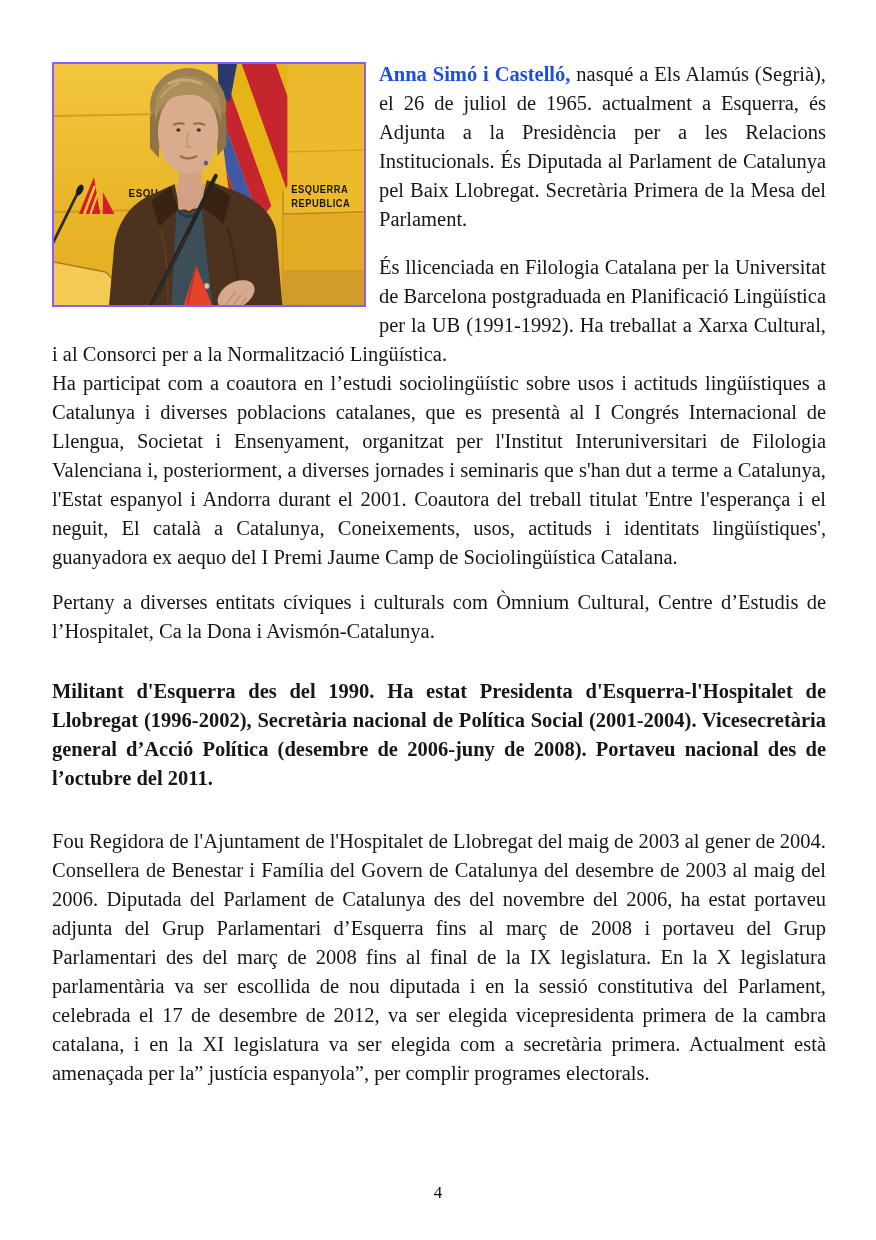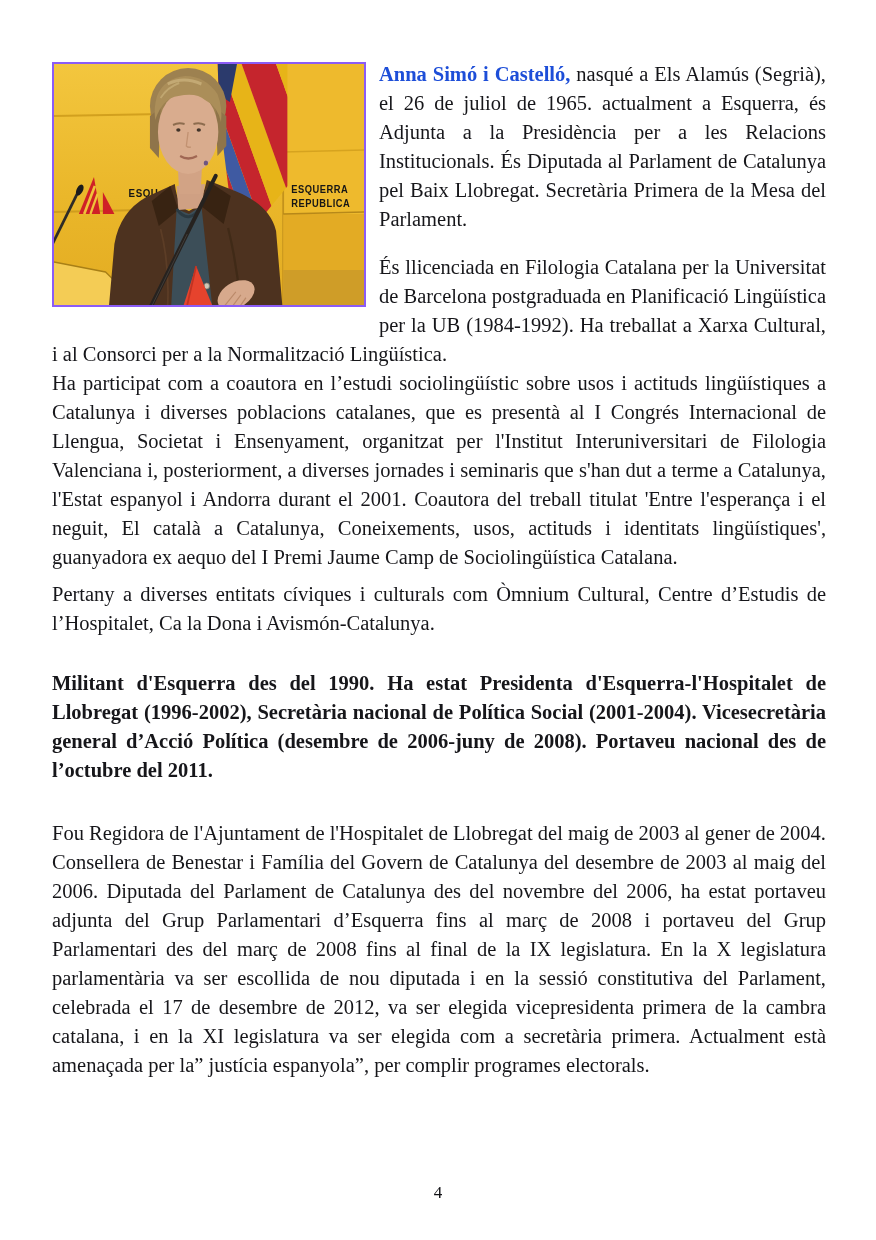--- a/index.html
+++ b/index.html
@@ -12,21 +12,21 @@
     font-size:20.5px; line-height:29px; text-align:justify;
   }
   figure.photo {
     float:left; width:314px; height:245px; margin:2px 13px 8px 0;
     border:2px solid #8b5cf6; box-sizing:border-box; background:#eab82c;
   }
   figure.photo svg { display:block; width:100%; height:100%; }
   p { margin:0; }
   .p-edu       { margin-top:19px; }
   .p-research  { }
-  .p-memberships { margin-top:8px; }
+  .p-memberships { margin-top:16px; }
   .p-party     { margin-top:31px;font-weight:bold; }
   .p-political { margin-top:34px; }
   .name { font-weight:700; color:#1d4ed8; }
   .page-number {
     position:absolute; left:0; top:1183px; width:876px; text-align:center;
     font-size:17px; color:#101014; font-family:"Liberation Serif", serif;
   }
   .brand-text { font-family:"Liberation Sans", sans-serif; font-weight:bold; fill:#161616; }
 </style>
 </head>
@@ -128,21 +128,21 @@
         </g>
         <g>
           <line x1="-4" y1="184" x2="26" y2="130" stroke="#2e2b27" stroke-width="3"></line>
           <ellipse cx="29" cy="126" rx="6" ry="3.5" transform="rotate(-58 29 126)" fill="#1b1b1b"></ellipse>
         </g>
       </svg>
     </figure>
 
     <p class="p-intro"><span class="name">Anna Simó i Castelló,</span><span> nasqué a Els Alamús (Segrià), el 26 de juliol de 1965. actualment a Esquerra, és Adjunta a la Presidència per a les Relacions Institucionals. És Diputada al Parlament de Catalunya pel Baix Llobregat. Secretària Primera de la Mesa del Parlament.</span></p>
 
-    <p class="p-edu">És llicenciada en Filologia Catalana per la Universitat de Barcelona  postgraduada en Planificació Lingüística per la UB (1984-1992). Ha treballat a Xarxa Cultural, i al Consorci per a la Normalització Lingüística.</p>
+    <p class="p-edu">És llicenciada en Filologia Catalana per la Universitat de Barcelona  postgraduada en Planificació Lingüística per la UB (1991-1992). Ha treballat a Xarxa Cultural, i al Consorci per a la Normalització Lingüística.</p>
 
     <p class="p-research">Ha participat com a coautora en l’estudi sociolingüístic sobre usos i actituds lingüístiques a Catalunya i diverses poblacions catalanes, que es presentà  al I Congrés Internacional de Llengua, Societat i Ensenyament, organitzat per l'Institut Interuniversitari de Filologia Valenciana i, posteriorment, a diverses jornades i seminaris que s'han dut a terme a Catalunya, l'Estat espanyol i Andorra durant el 2001. Coautora del treball titulat 'Entre l'esperança i el neguit, El català a Catalunya, Coneixements, usos, actituds i identitats lingüístiques', guanyadora ex aequo del I Premi Jaume Camp de Sociolingüística Catalana.</p>
 
     <p class="p-memberships">Pertany a diverses entitats cíviques i culturals com Òmnium Cultural, Centre d’Estudis de l’Hospitalet, Ca la Dona i Avismón-Catalunya.</p>
 
     <p class="p-party">Militant d'Esquerra des del 1990. Ha estat Presidenta d'Esquerra-l'Hospitalet de Llobregat (1996-2002), Secretària nacional de Política Social (2001-2004). Vicesecretària general d’Acció Política (desembre de 2006-juny de 2008). Portaveu nacional des de l’octubre del 2011.</p>
 
     <p class="p-political">Fou Regidora de l'Ajuntament de l'Hospitalet de Llobregat del maig de 2003 al gener de 2004. Consellera de Benestar i Família del Govern de Catalunya del desembre de 2003 al maig del 2006. Diputada del Parlament de Catalunya des del novembre del 2006, ha estat portaveu adjunta del Grup Parlamentari d’Esquerra fins al març de 2008 i portaveu del Grup Parlamentari des del març de 2008 fins al final de la IX legislatura. En la X legislatura parlamentària va ser escollida de nou diputada i en la sessió constitutiva del Parlament, celebrada el 17 de desembre de 2012, va ser elegida vicepresidenta primera de la cambra catalana, i en la XI legislatura va ser elegida com a secretària primera.  Actualment està amenaçada per la” justícia espanyola”, per complir programes electorals.</p>
 
   </div>

